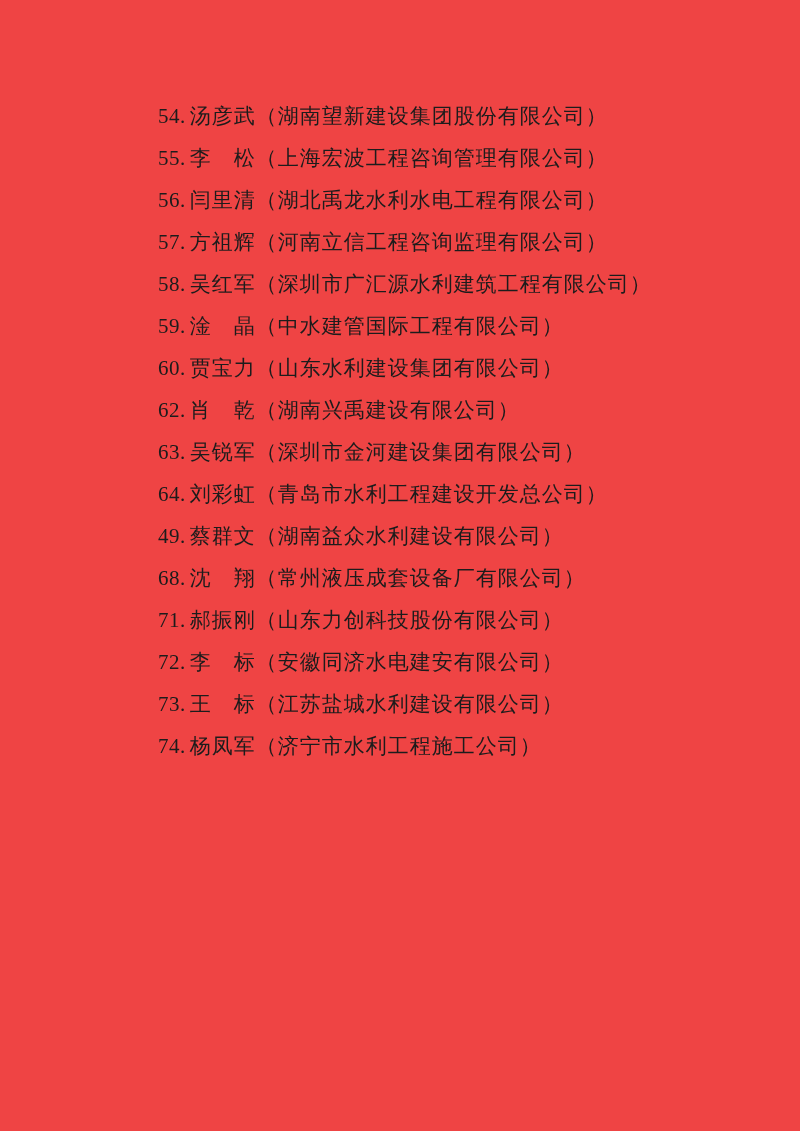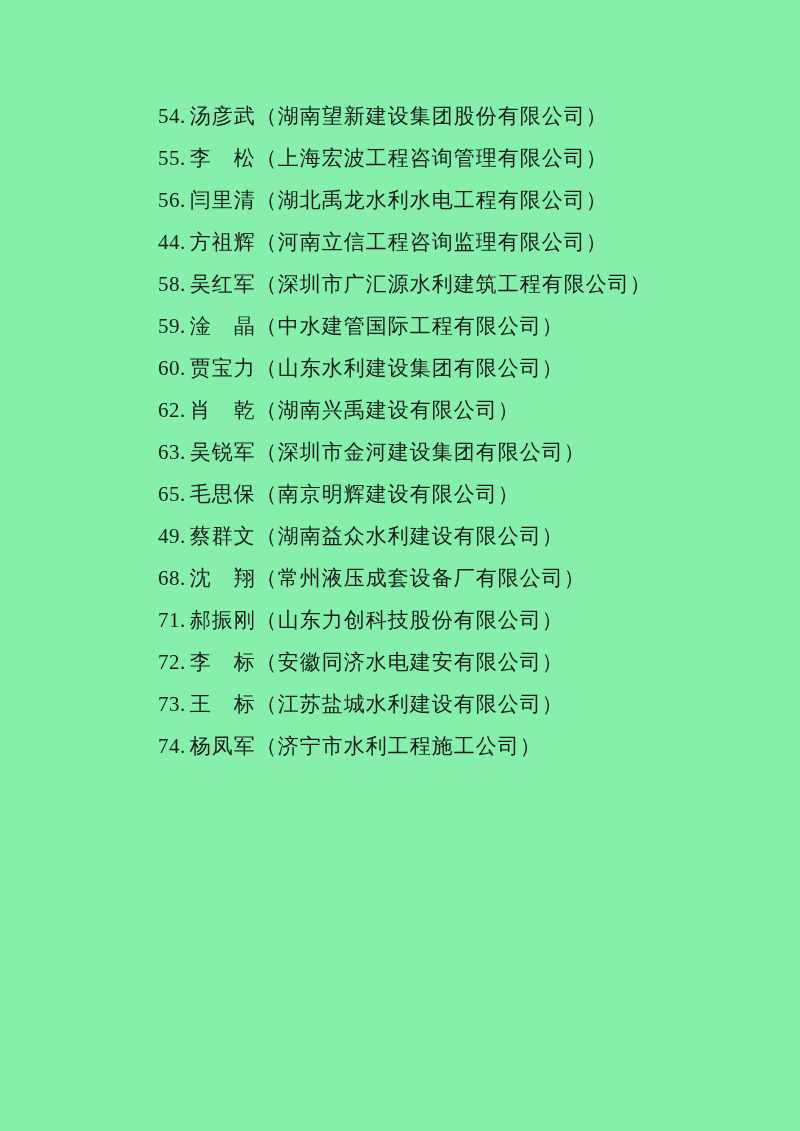--- a/index.html
+++ b/index.html
@@ -11,21 +11,21 @@
     height: 1131px;
     background: #ffffff;
     overflow: hidden;
     font-family: "Liberation Serif", "DejaVu Serif", serif;
   }
   .page {
     box-sizing: border-box;
     width: 800px;
     height: 1131px;
     padding: 95px 40px 0 158px;
-    background: #86efac;
+    background: #ef4444;
   }
   .entry {
     height: 42px;
     line-height: 42px;
     font-size: 21px;
     color: #1c1c1c;
     white-space: nowrap;
     letter-spacing: 0.5px;
   }
   .entry .num {
@@ -51,21 +51,21 @@
 
   <div class="entry">
     <span class="num">55.</span><span class="name">李　松</span><span class="company">（上海宏波工程咨询管理有限公司）</span>
   </div>
 
   <div class="entry">
     <span class="num">56.</span><span class="name">闫里清</span><span class="company">（湖北禹龙水利水电工程有限公司）</span>
   </div>
 
   <div class="entry">
-    <span class="num">44.</span><span class="name">方祖辉</span><span class="company">（河南立信工程咨询监理有限公司）</span>
+    <span class="num">57.</span><span class="name">方祖辉</span><span class="company">（河南立信工程咨询监理有限公司）</span>
   </div>
 
   <div class="entry">
     <span class="num">58.</span><span class="name">吴红军</span><span class="company">（深圳市广汇源水利建筑工程有限公司）</span>
   </div>
 
   <div class="entry">
     <span class="num">59.</span><span class="name">淦　晶</span><span class="company">（中水建管国际工程有限公司）</span>
   </div>
 
@@ -75,24 +75,24 @@
 
 
   <div class="entry">
     <span class="num">62.</span><span class="name">肖　乾</span><span class="company">（湖南兴禹建设有限公司）</span>
   </div>
 
   <div class="entry">
     <span class="num">63.</span><span class="name">吴锐军</span><span class="company">（深圳市金河建设集团有限公司）</span>
   </div>
 
+  <div class="entry">
+    <span class="num">64.</span><span class="name">刘彩虹</span><span class="company">（青岛市水利工程建设开发总公司）</span>
+  </div>
 
-  <div class="entry">
-    <span class="num">65.</span><span class="name">毛思保</span><span class="company">（南京明辉建设有限公司）</span>
-  </div>
 
   <div class="entry">
     <span class="num">49.</span><span class="name">蔡群文</span><span class="company">（湖南益众水利建设有限公司）</span>
   </div>
 
 
   <div class="entry">
     <span class="num">68.</span><span class="name">沈　翔</span><span class="company">（常州液压成套设备厂有限公司）</span>
   </div>
 

